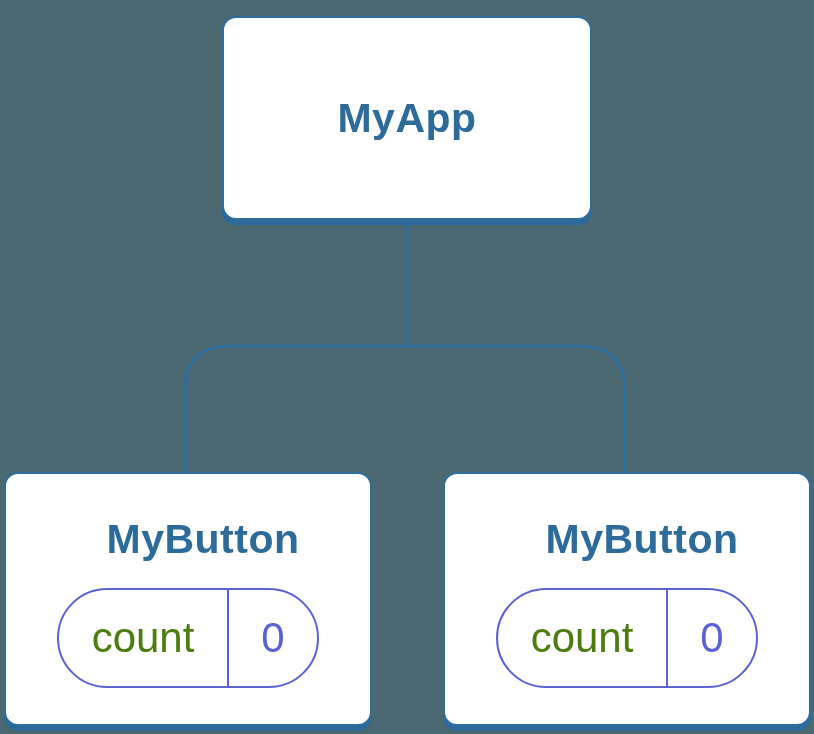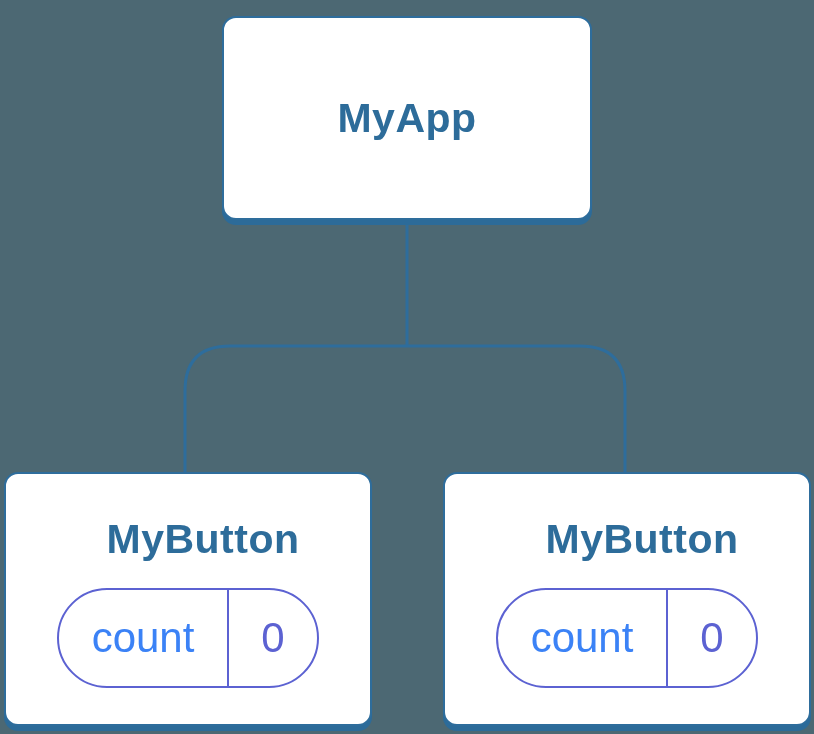--- a/index.html
+++ b/index.html
@@ -60,21 +60,21 @@
     display: flex;
     overflow: hidden;
     background: #ffffff;
   }
   .state-key {
     flex: 1;
     border-right: 2px solid #5C62D2;
     display: flex;
     align-items: center;
     justify-content: center;
-    color: #3b82f6;
+    color: #4d7c0f;
     font-size: 42px;
   }
   .state-value {
     width: 88px;
     display: flex;
     align-items: center;
     justify-content: center;
     color: #5C62D2;
     font-size: 42px;
   }

